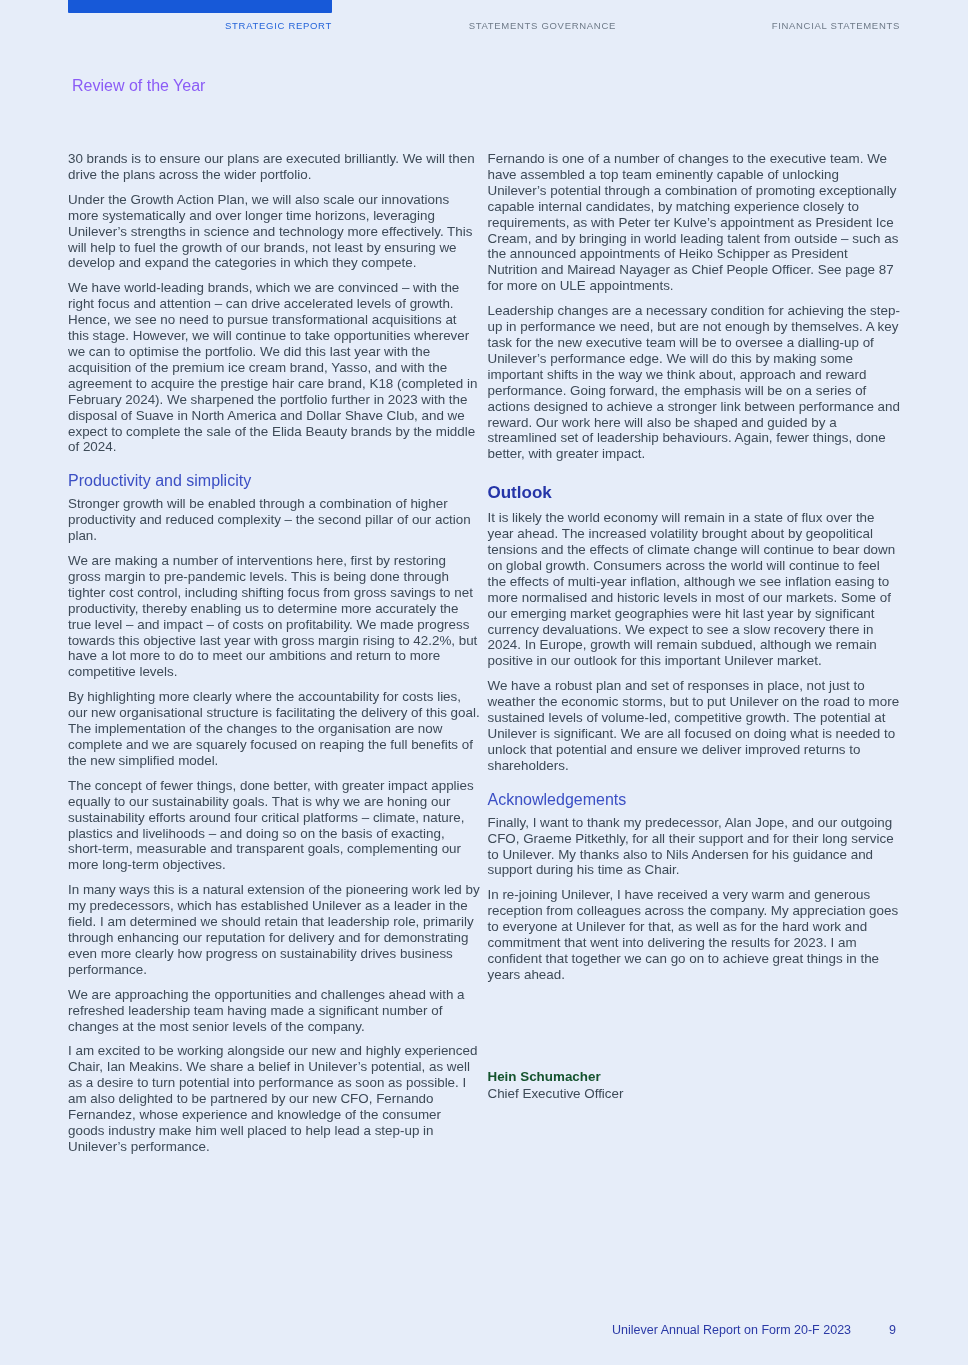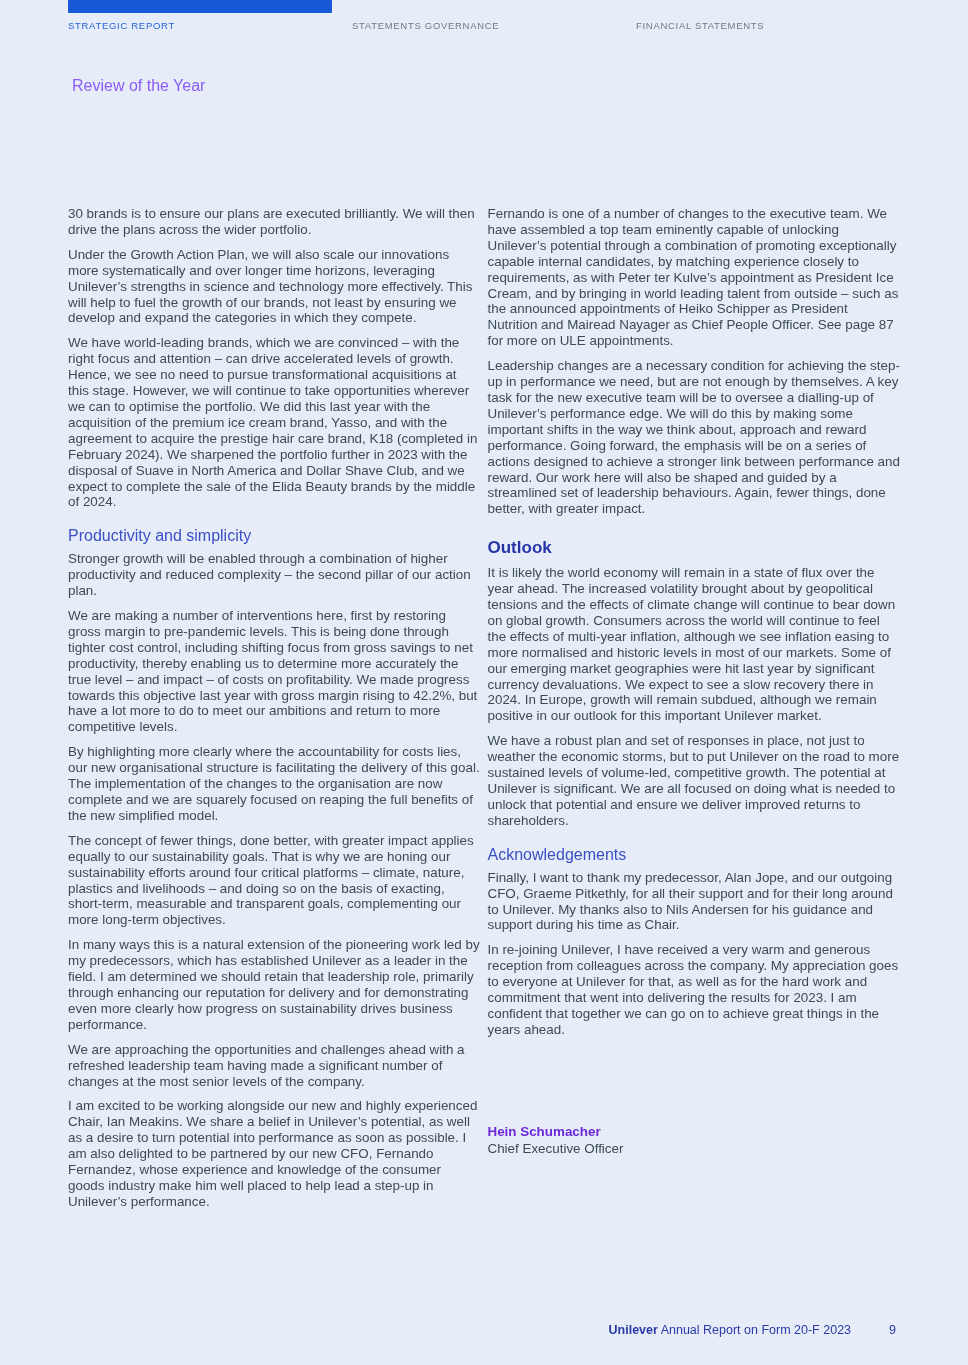--- a/index.html
+++ b/index.html
@@ -12,21 +12,21 @@
     overflow: hidden;
     position: relative;
   }
   
   .nav {
     display: grid;
     grid-template-columns: 1fr 1fr 1fr;
     column-gap: 20px;
     margin: 0 68px;
   }
-  .tab { text-align: left; cursor: pointer; }
+  .tab { text-align: right; cursor: pointer; }
   .tab-bar {
     height: 13px;
     width: 100%;
     background: transparent;
     border-radius: 0 0 1px 1px;
   }
   .tab.active .tab-bar { background: #1759d8; }
   .tab-label {
     display: inline-block;
     margin-top: 7px;
@@ -41,56 +41,56 @@
     margin: 44px 68px 0 72px;
     font-size: 16px;
     color: #8b5cf6;
     font-weight: 400;
   }
   
   .columns {
     display: grid;
     grid-template-columns: 1fr 1fr;
     column-gap: 7px;
-    margin: 111px 68px 0 68px;
+    margin: 56px 68px 0 68px;
   }
   .col { font-size: 13.4px; line-height: 15.9px; }
   .block.p { margin: 0 0 9px 0; }
   .block.h3 {
     font-size: 16px;
     line-height: 19px;
     color: #3b4fc4;
     font-weight: 400;
     margin: 16px 0 6px 0;
   }
   .block.h2 {
     font-size: 17px;
     line-height: 20px;
     color: #2535a8;
     font-weight: 700;
     margin: 21px 0 7px 0;
   }
   .block.sig-name {
     margin-top: 86px;
     font-weight: 700;
-    color: #6d28d9;
+    color: #14532d;
   }
   .block.sig-title { margin-top: 1px; }
   
   .footer {
     position: absolute;
     bottom: 28px;
     right: 72px;
     display: flex;
     align-items: baseline;
     gap: 38px;
     font-size: 12.5px;
     color: #2b3aa6;
   }
-  .footer .brand { font-weight: 700; }
+  .footer .brand { font-weight: 400; }
 </style>
 </head>
 <body>
 
 <div class="nav">
     <div class="tab active"><div class="tab-bar"></div><span class="tab-label">STRATEGIC REPORT</span></div>
     <div class="tab"><div class="tab-bar"></div><span class="tab-label">STATEMENTS GOVERNANCE</span></div>
     <div class="tab"><div class="tab-bar"></div><span class="tab-label">FINANCIAL STATEMENTS</span></div>
   </div>
 
@@ -110,21 +110,21 @@
       <div class="block p">We are approaching the opportunities and challenges ahead with a refreshed leadership team having made a significant number of changes at the most senior levels of the company.</div>
       <div class="block p">I am excited to be working alongside our new and highly experienced Chair, Ian Meakins. We share a belief in Unilever’s potential, as well as a desire to turn potential into performance as soon as possible. I am also delighted to be partnered by our new CFO, Fernando Fernandez, whose experience and knowledge of the consumer goods industry make him well placed to help lead a step-up in Unilever’s performance.</div>
     </div>
   <div class="col">
       <div class="block p">Fernando is one of a number of changes to the executive team. We have assembled a top team eminently capable of unlocking Unilever’s potential through a combination of promoting exceptionally capable internal candidates, by matching experience closely to requirements, as with Peter ter Kulve’s appointment as President Ice Cream, and by bringing in world leading talent from outside – such as the announced appointments of Heiko Schipper as President Nutrition and Mairead Nayager as Chief People Officer. See page 87 for more on ULE appointments.</div>
       <div class="block p">Leadership changes are a necessary condition for achieving the step-up in performance we need, but are not enough by themselves. A key task for the new executive team will be to oversee a dialling-up of Unilever’s performance edge. We will do this by making some important shifts in the way we think about, approach and reward performance. Going forward, the emphasis will be on a series of actions designed to achieve a stronger link between performance and reward. Our work here will also be shaped and guided by a streamlined set of leadership behaviours. Again, fewer things, done better, with greater impact.</div>
       <div class="block h2">Outlook</div>
       <div class="block p">It is likely the world economy will remain in a state of flux over the year ahead. The increased volatility brought about by geopolitical tensions and the effects of climate change will continue to bear down on global growth. Consumers across the world will continue to feel the effects of multi-year inflation, although we see inflation easing to more normalised and historic levels in most of our markets. Some of our emerging market geographies were hit last year by significant currency devaluations. We expect to see a slow recovery there in 2024. In Europe, growth will remain subdued, although we remain positive in our outlook for this important Unilever market.</div>
       <div class="block p">We have a robust plan and set of responses in place, not just to weather the economic storms, but to put Unilever on the road to more sustained levels of volume-led, competitive growth. The potential at Unilever is significant. We are all focused on doing what is needed to unlock that potential and ensure we deliver improved returns to shareholders.</div>
       <div class="block h3">Acknowledgements</div>
-      <div class="block p">Finally, I want to thank my predecessor, Alan Jope, and our outgoing CFO, Graeme Pitkethly, for all their support and for their long around to Unilever. My thanks also to Nils Andersen for his guidance and support during his time as Chair.</div>
+      <div class="block p">Finally, I want to thank my predecessor, Alan Jope, and our outgoing CFO, Graeme Pitkethly, for all their support and for their long service to Unilever. My thanks also to Nils Andersen for his guidance and support during his time as Chair.</div>
       <div class="block p">In re-joining Unilever, I have received a very warm and generous reception from colleagues across the company. My appreciation goes to everyone at Unilever for that, as well as for the hard work and commitment that went into delivering the results for 2023. I am confident that together we can go on to achieve great things in the years ahead.</div>
       <div class="block sig-name">Hein Schumacher</div>
       <div class="block sig-title">Chief Executive Officer</div>
     </div>
 </div>
 
 <div class="footer">
   <div>
     <span class="brand">Unilever</span><span> Annual Report on Form 20-F 2023</span>
   </div>

